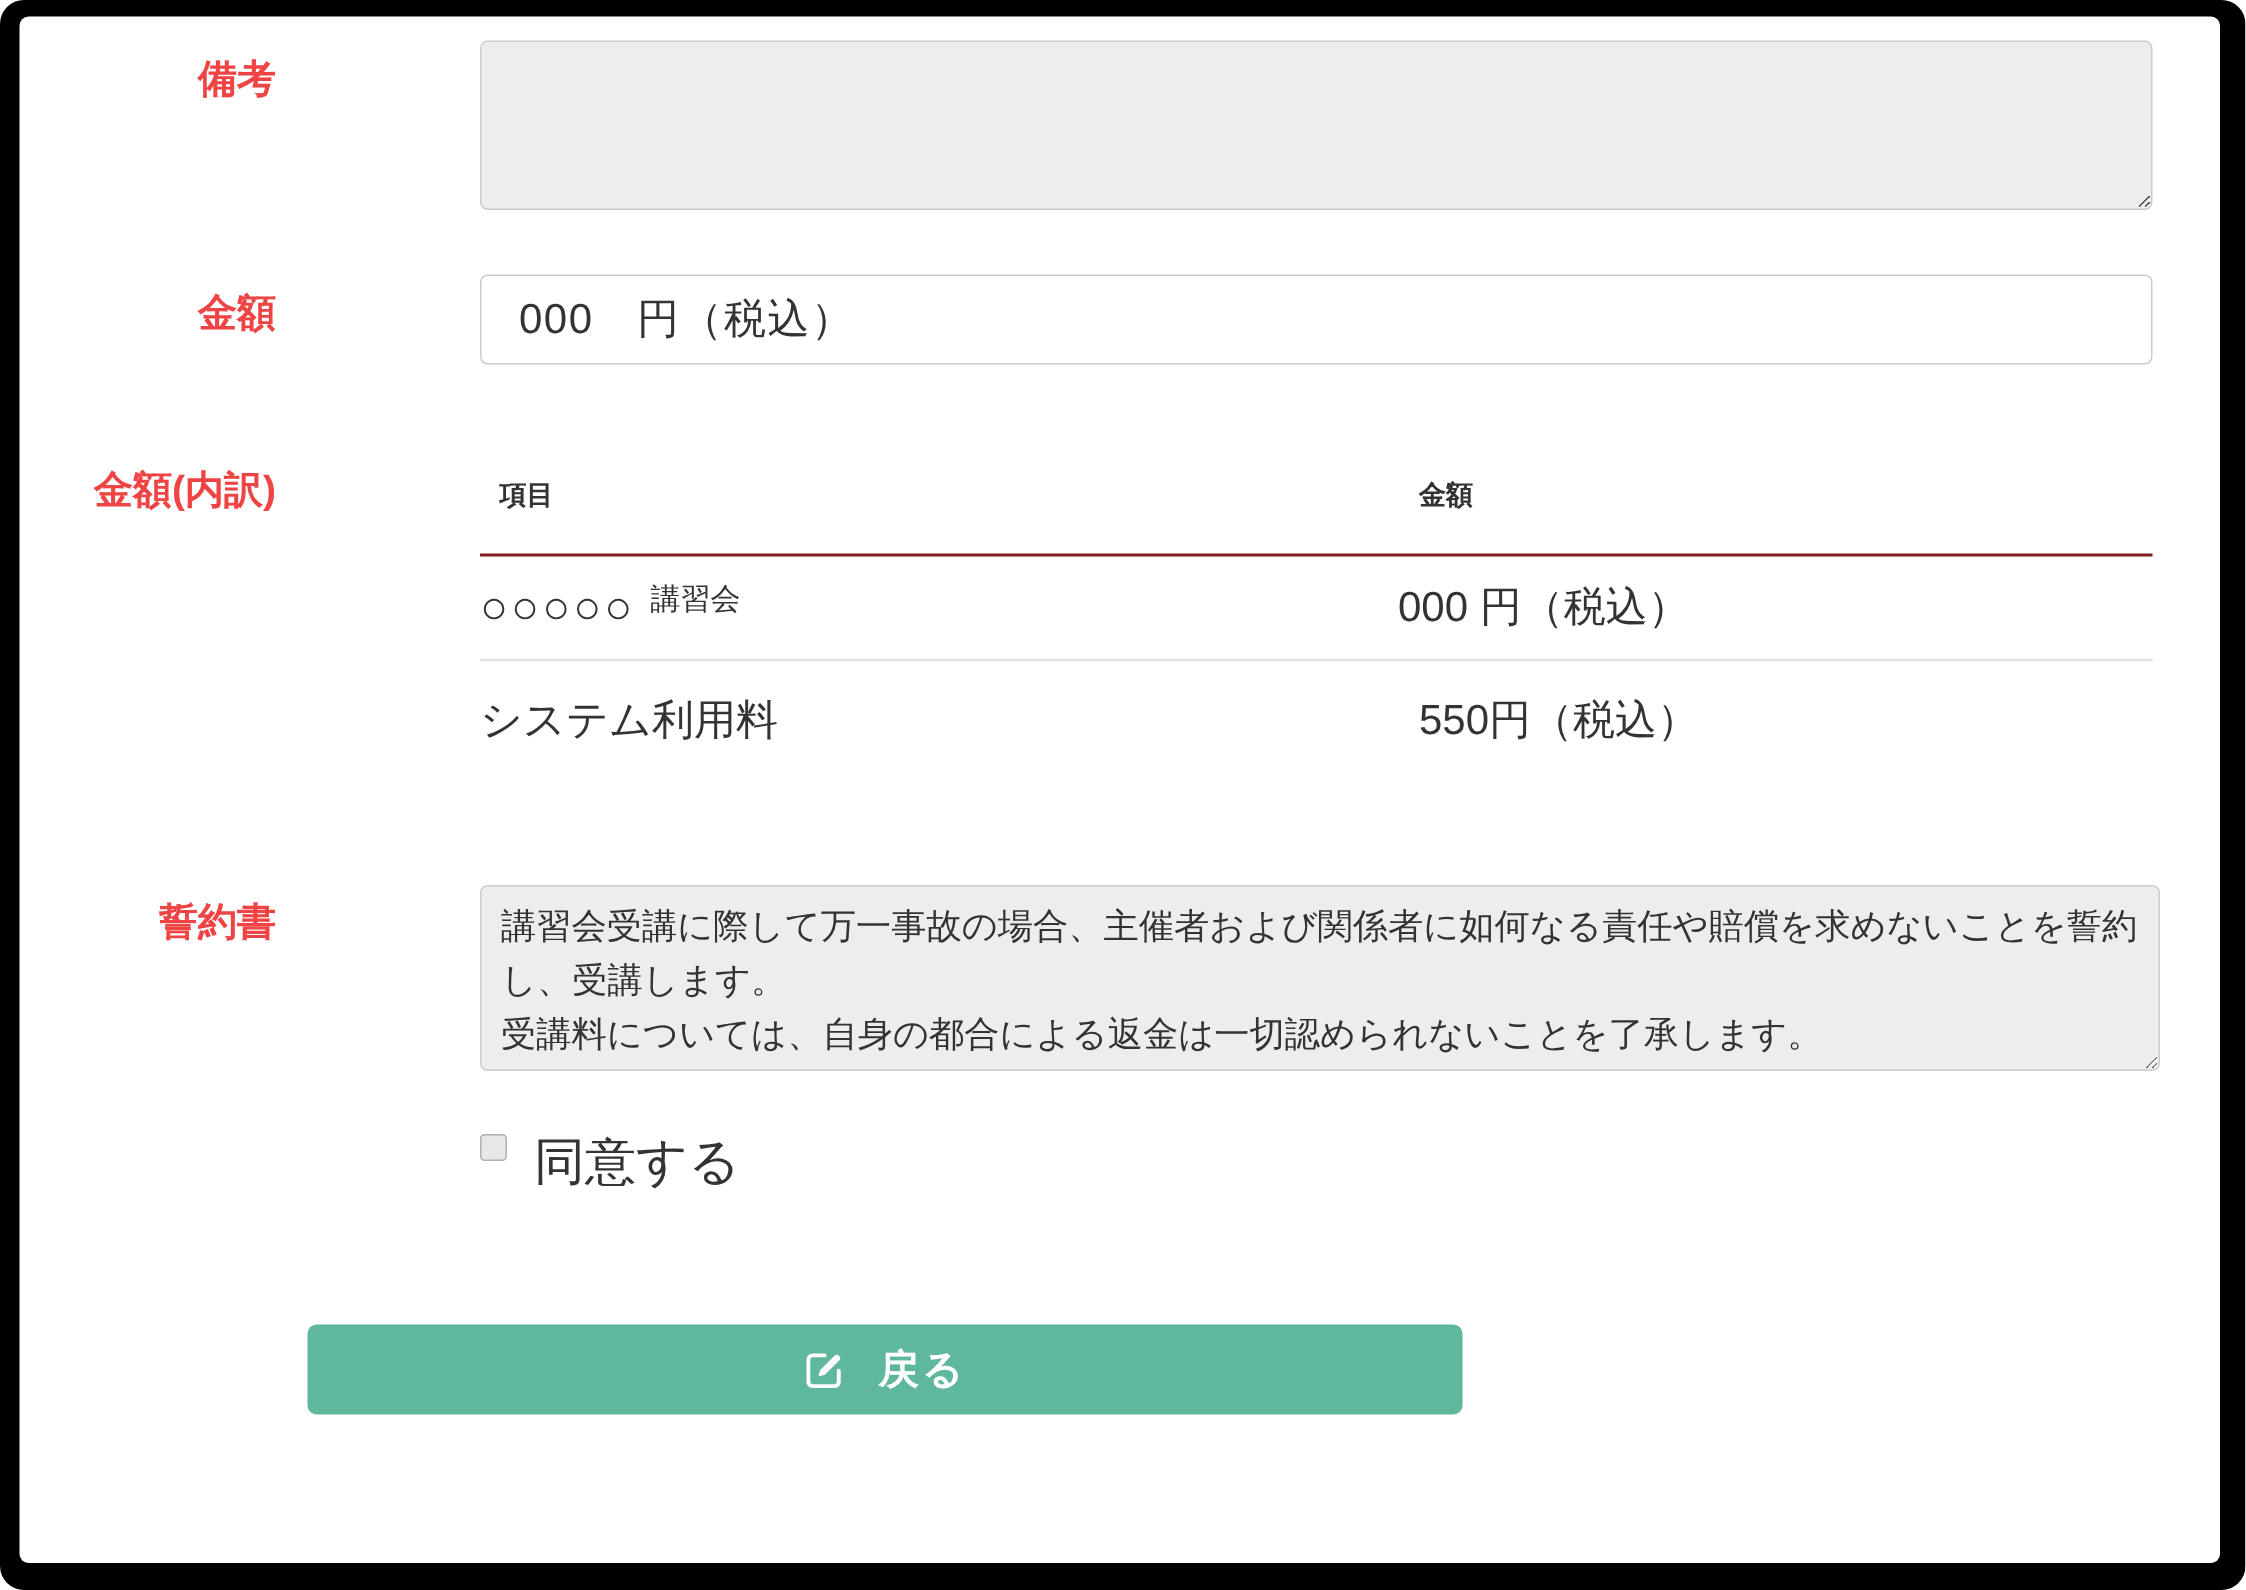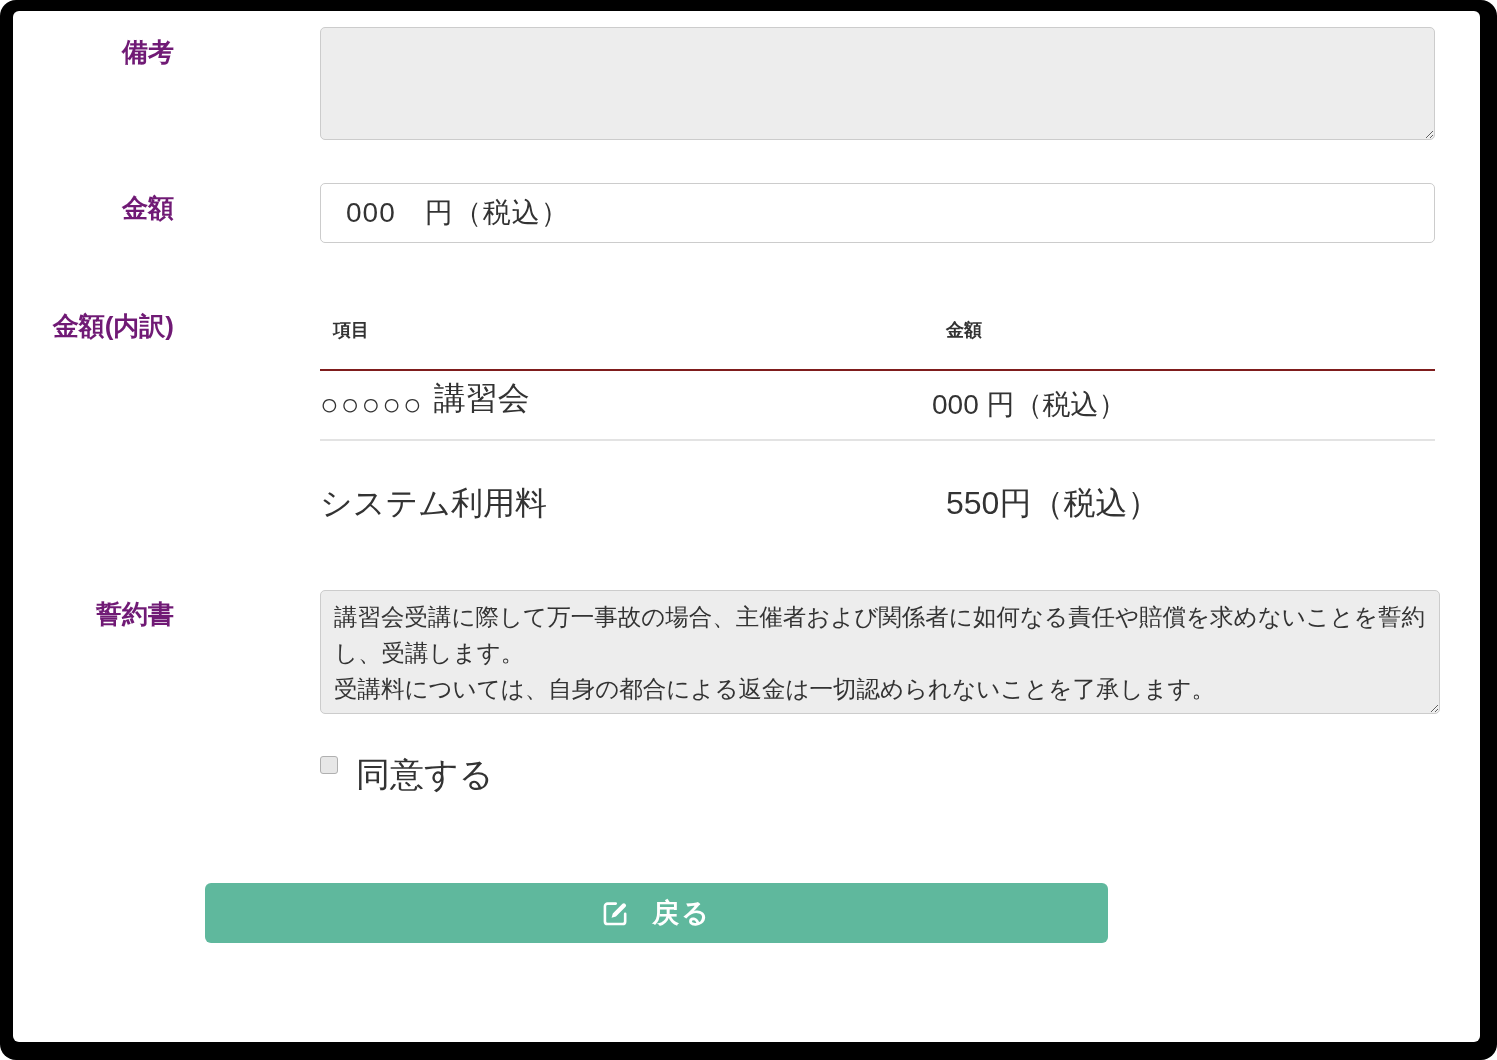--- a/index.html
+++ b/index.html
@@ -20,25 +20,25 @@
     left: 13px; top: 11px;
     width: 1467px; height: 1031px;
     background: #ffffff;
     border-radius: 6px;
   }
   .content { position: absolute; inset: 0; z-index: 2; }
 
   
   .flabel {
     position: absolute;
-    left: 6px; width: 168px;
+    left: 16px; width: 168px;
     text-align: right;
     font-weight: bold;
     font-size: 26px;
-    color: #701a75;
+    color: #ef4444;
     line-height: 32px;
     white-space: nowrap;
   }
   .lbl-remarks  { top: 36px; }
   .lbl-amount   { top: 192px; }
   .lbl-breakdown{ top: 310px; }
   .lbl-pledge   { top: 598px; }
 
   
   textarea {
@@ -96,25 +96,25 @@
     font-weight: bold;
     font-size: 18px;
     height: 59px;
     align-items: flex-start;
     padding-top: 6px;
     border-bottom: 2px solid #7f1d1d;
   }
   .bth.c1 { padding-left: 13px; }
   .bth.c2 { padding-left: 14px; }
   .brow1 { height: 70px; border-bottom: 2px solid #e3e3e3; font-size: 28px; }
-  .brow2 { height: 72px; font-size: 32px; padding-top: 6px; margin-top: 24px; }
+  .brow2 { height: 72px; font-size: 28px; padding-top: 6px; }
   .brow2.c2 { padding-left: 14px; }
   .circles { font-size: 31px; letter-spacing: 2px; }
   .item-suffix {
-    font-size: 32px;
+    font-size: 20px;
     margin-left: 10px;
     position: relative;
     top: -6px;
   }
 
   
   .agree-checkbox {
     position: absolute;
     left: 320px; top: 756px;
     width: 18px; height: 18px;
@@ -129,21 +129,21 @@
     position: absolute;
     left: 356px; top: 752px;
     font-size: 34px;
     color: #333333;
   }
 
   
   .btn {
     position: absolute;
     left: 205px;
-    width: 903px;
+    width: 770px;
     border: none;
     border-radius: 6px;
     display: flex;
     align-items: center;
     justify-content: center;
     gap: 23px;
     color: #ffffff;
     font-family: "Liberation Sans", "DejaVu Sans", sans-serif;
     font-size: 27px;
     font-weight: bold;

